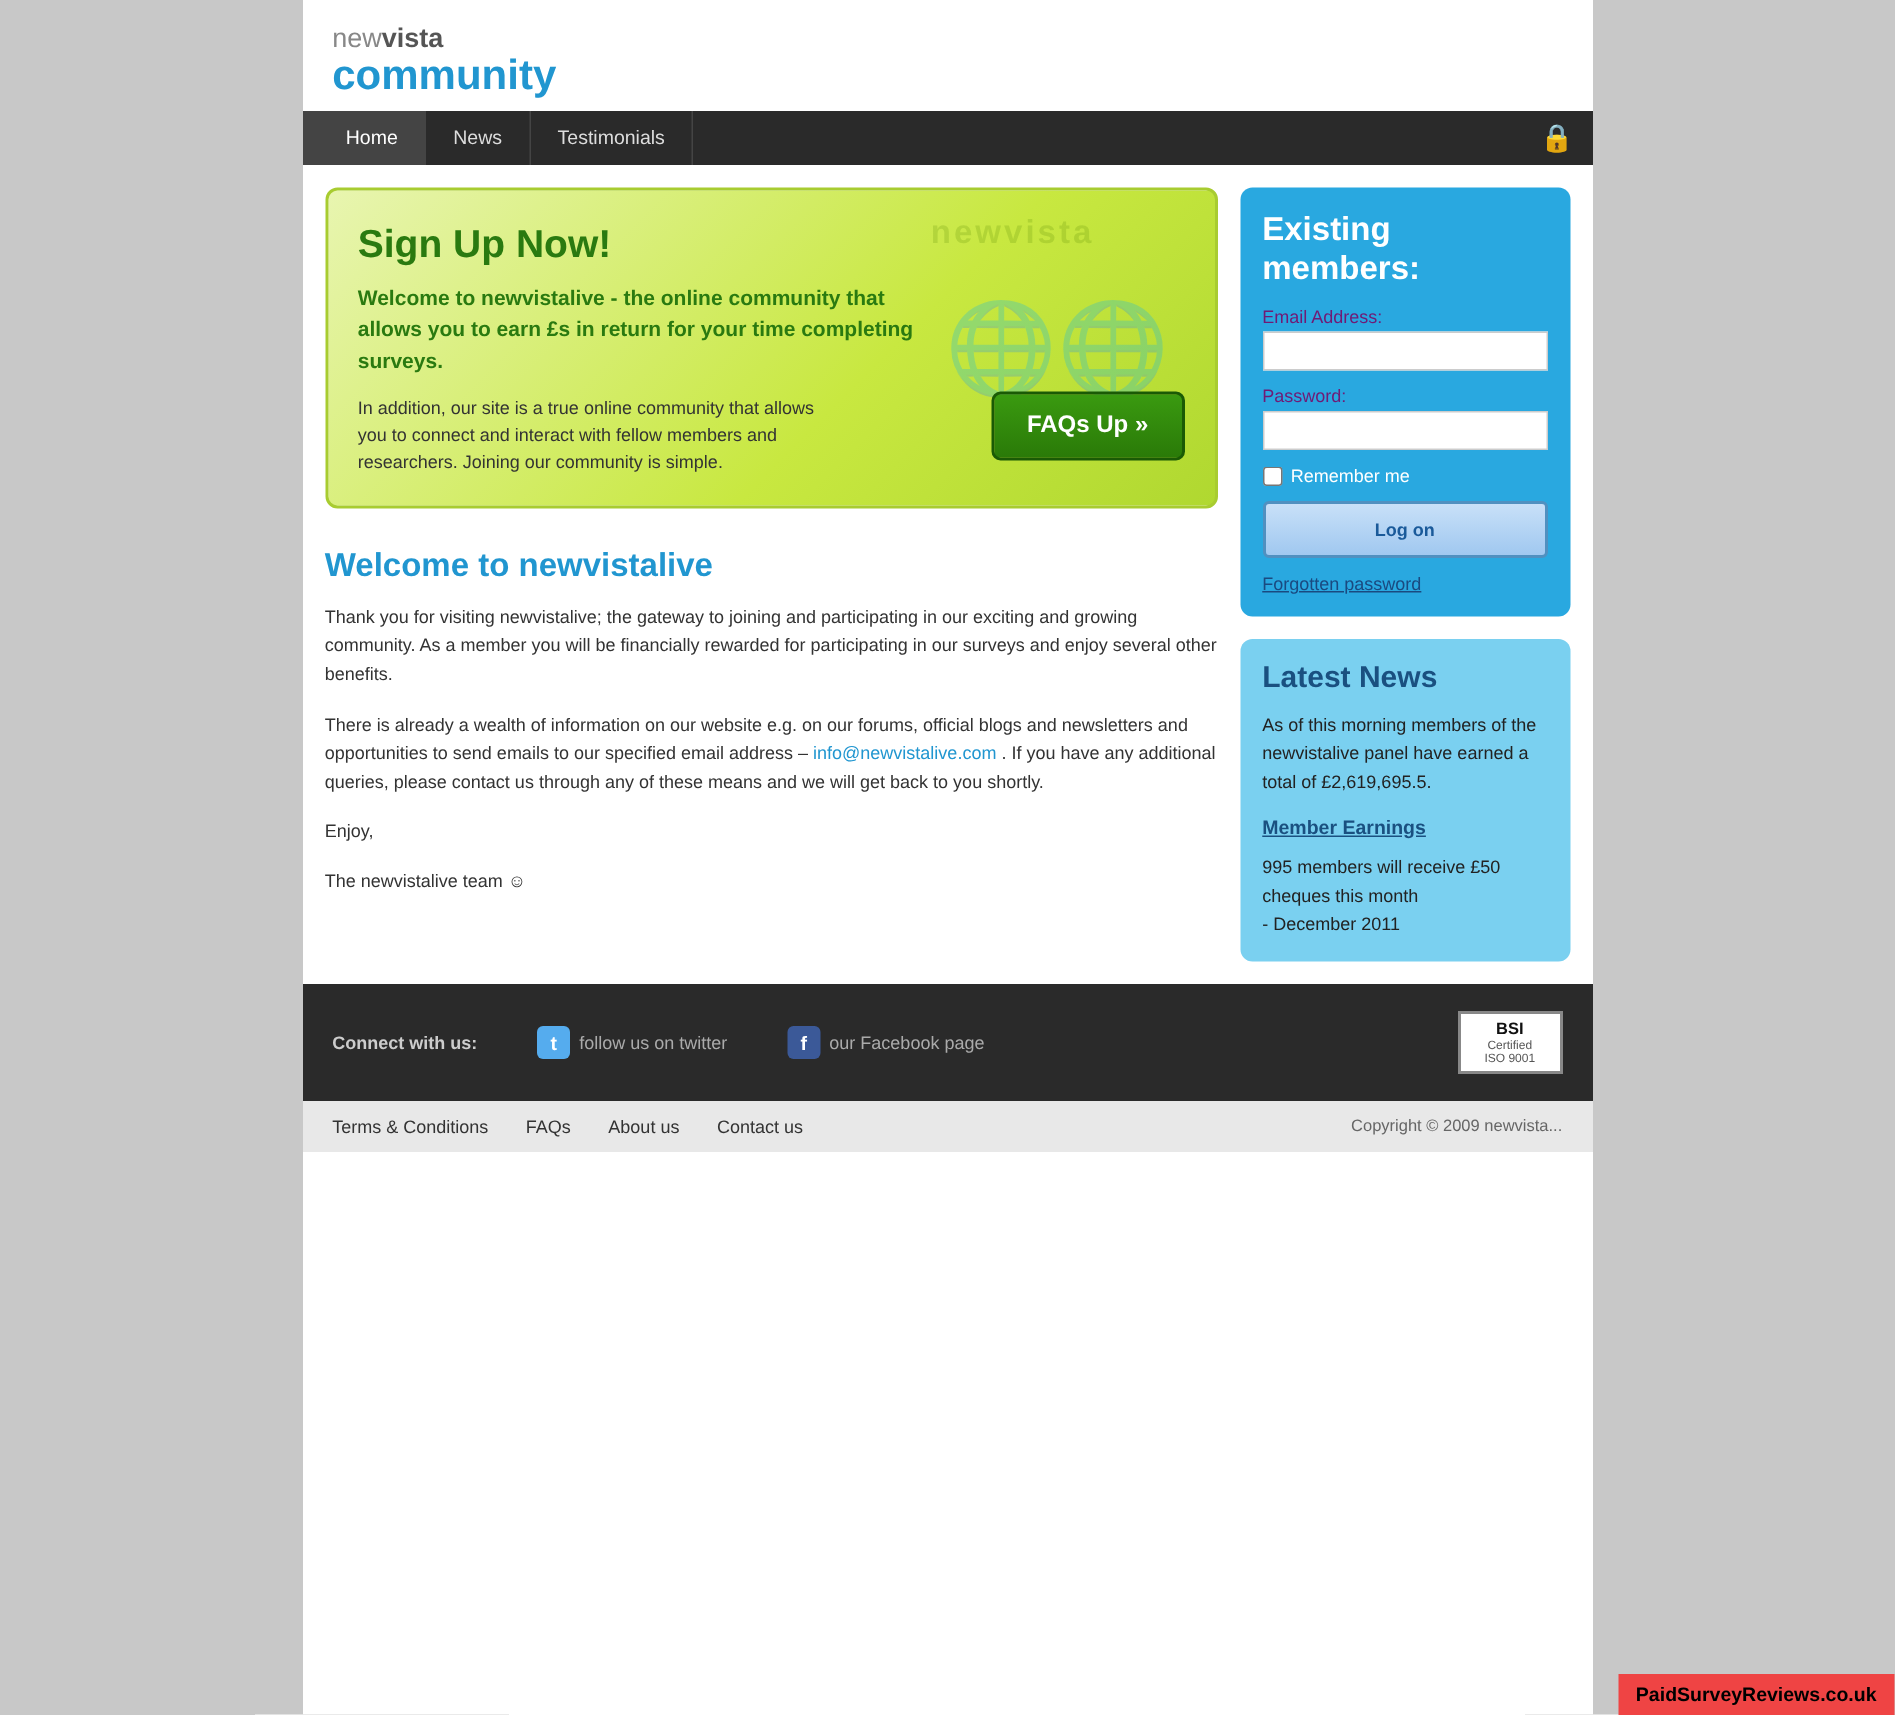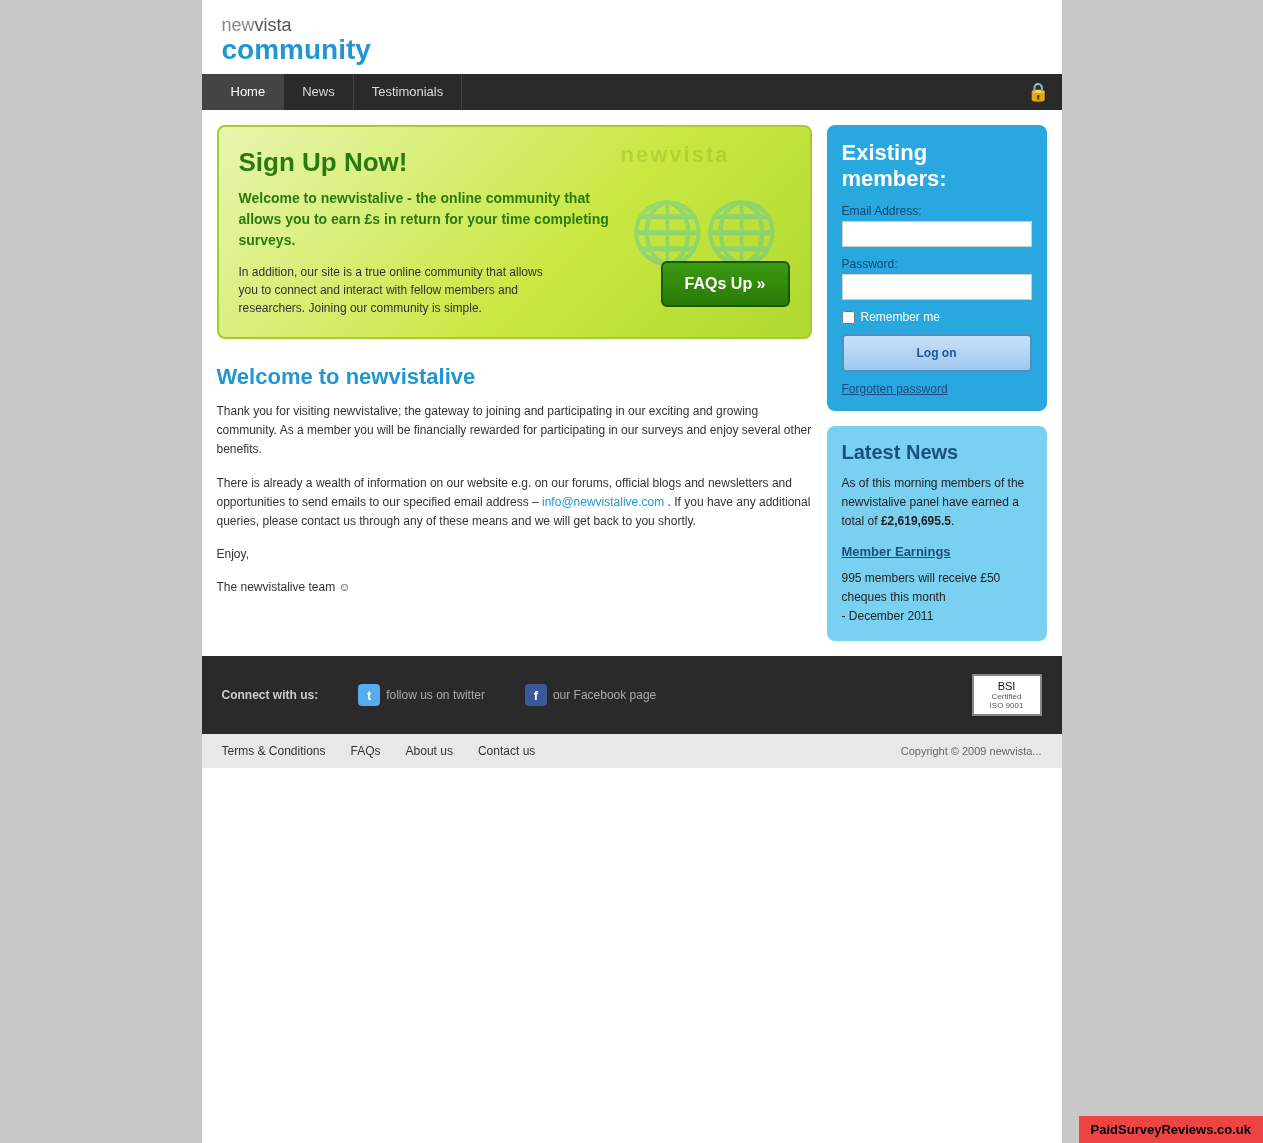--- a/index.html
+++ b/index.html
@@ -26,21 +26,21 @@
       align-items: flex-end;
     }
     .logo-new {
       font-size: 18px;
       color: #888;
       font-weight: normal;
     }
     .logo-vista {
       font-size: 18px;
       color: #555;
-      font-weight: normal;
+      font-weight: bold;
     }
     .logo-community {
       font-size: 28px;
       color: #2196d0;
       font-weight: bold;
       display: block;
       line-height: 1;
     }
     
     .nav-bar {
@@ -166,21 +166,21 @@
       color: #fff;
     }
     .members-title {
       font-size: 22px;
       font-weight: bold;
       margin-bottom: 12px;
       color: #fff;
     }
     .form-label {
       font-size: 12px;
-      color: #0c4a6e;
+      color: #701a75;
       margin-bottom: 3px;
     }
     .form-input {
       width: 100%;
       padding: 5px 6px;
       margin-bottom: 10px;
       border: 1px solid #ccc;
       background: #fff;
       font-size: 12px;
     }
@@ -225,21 +225,21 @@
       font-weight: bold;
       color: #1a5080;
       margin-bottom: 10px;
     }
     .news-text {
       font-size: 12px;
       line-height: 1.6;
       margin-bottom: 12px;
     }
     .earnings-amount {
-      font-weight: bold;
+      font-weight: normal;
       margin-top: 26px;
     }
     .news-link {
       color: #1a5080;
       font-size: 13px;
       font-weight: bold;
       text-decoration: underline;
       cursor: pointer;
       display: block;
       margin-bottom: 10px;
@@ -429,21 +429,21 @@
       <span class="connect-label">Connect with us:</span>
       <a href="#" class="social-link">
         <span class="social-icon twitter-icon">t</span>
         <span>follow us on twitter</span>
       </a>
       <a href="#" class="social-link">
         <span class="social-icon facebook-icon">f</span>
         <span>our Facebook page</span>
       </a>
       <div class="bsi-badge">
-        <div style="font-size:11px;font-weight:normal;color:#111;">BSI</div>
+        <div style="font-size:11px;font-weight:bold;color:#111;">BSI</div>
         <div style="font-size:8px;color:#555;">Certified</div>
         <div style="font-size:8px;color:#555;">ISO 9001</div>
       </div>
     </div>
   </div>
 
   <div class="footer-links">
     <a href="#">Terms &amp; Conditions</a>
     <a href="#">FAQs</a>
     <a href="#">About us</a>

